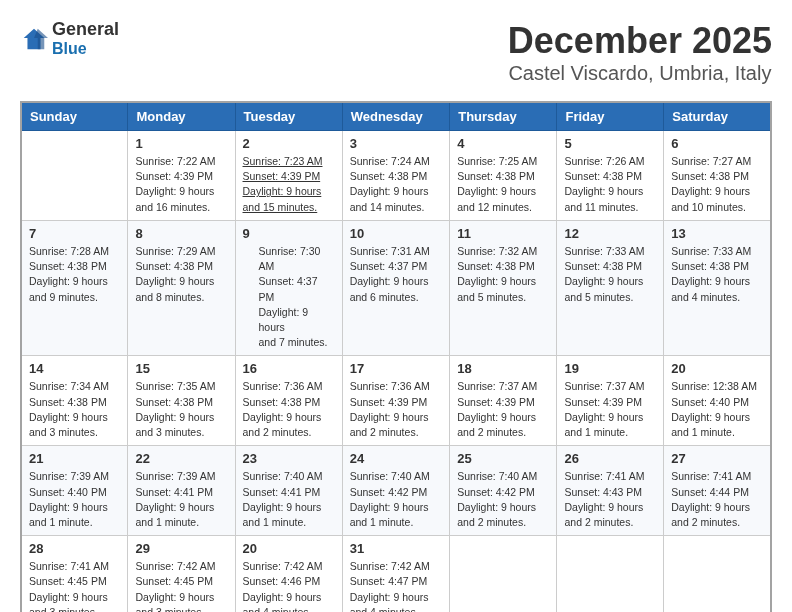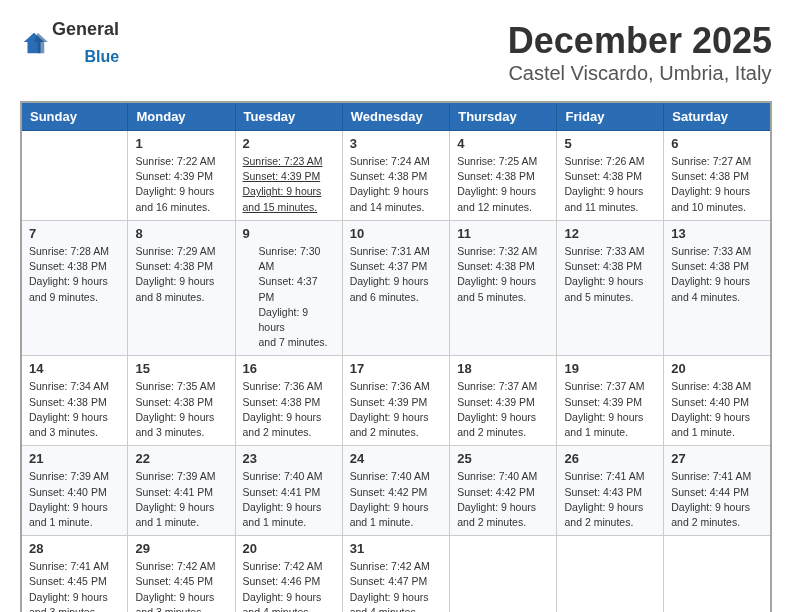--- a/index.html
+++ b/index.html
@@ -96,21 +96,21 @@
 </head>
 <body>
 
 <div class="header-area">
   <div class="logo">
     <svg class="logo-icon" viewBox="0 0 30 30" xmlns="http://www.w3.org/2000/svg">
       <polygon points="15,4 26,14 22,14 22,26 8,26 8,14 4,14" fill="#2a6db5"></polygon>
       <polygon points="19,4 30,14 26,14 26,26 19,26 19,14 15,14" fill="#1a4f8a" opacity="0.6"></polygon>
     </svg>
     <div>
-      <div style="display:flex; gap:8px; flex-direction:column; line-height:1.1;text-align:right;">
+      <div style="display:flex; gap:0px; flex-direction:column; line-height:1.1;">
         <span class="logo-text-general">General</span>
         <span class="logo-text-blue">Blue</span>
       </div>
     </div>
   </div>
   <div class="title-area">
     <div class="month-title">December 2025</div>
     <div class="location-title">Castel Viscardo, Umbria, Italy</div>
   </div>
 </div>
@@ -263,21 +263,21 @@
         </td>
         <td>
           <span class="day-number">19</span>
           <div class="cell-text" style="white-space: pre-line;">Sunrise: 7:37 AM
 Sunset: 4:39 PM
 Daylight: 9 hours
 and 1 minute.</div>
         </td>
         <td>
           <span class="day-number">20</span>
-          <div class="cell-text" style="white-space: pre-line;">Sunrise: 4:38 AM
+          <div class="cell-text" style="white-space: pre-line;">Sunrise: 12:38 AM
 Sunset: 4:40 PM
 Daylight: 9 hours
 and 1 minute.</div>
         </td>
       </tr>
       <tr>
         <td>
           <span class="day-number">21</span>
           <div class="cell-text" style="white-space: pre-line;">Sunrise: 7:39 AM
 Sunset: 4:40 PM

